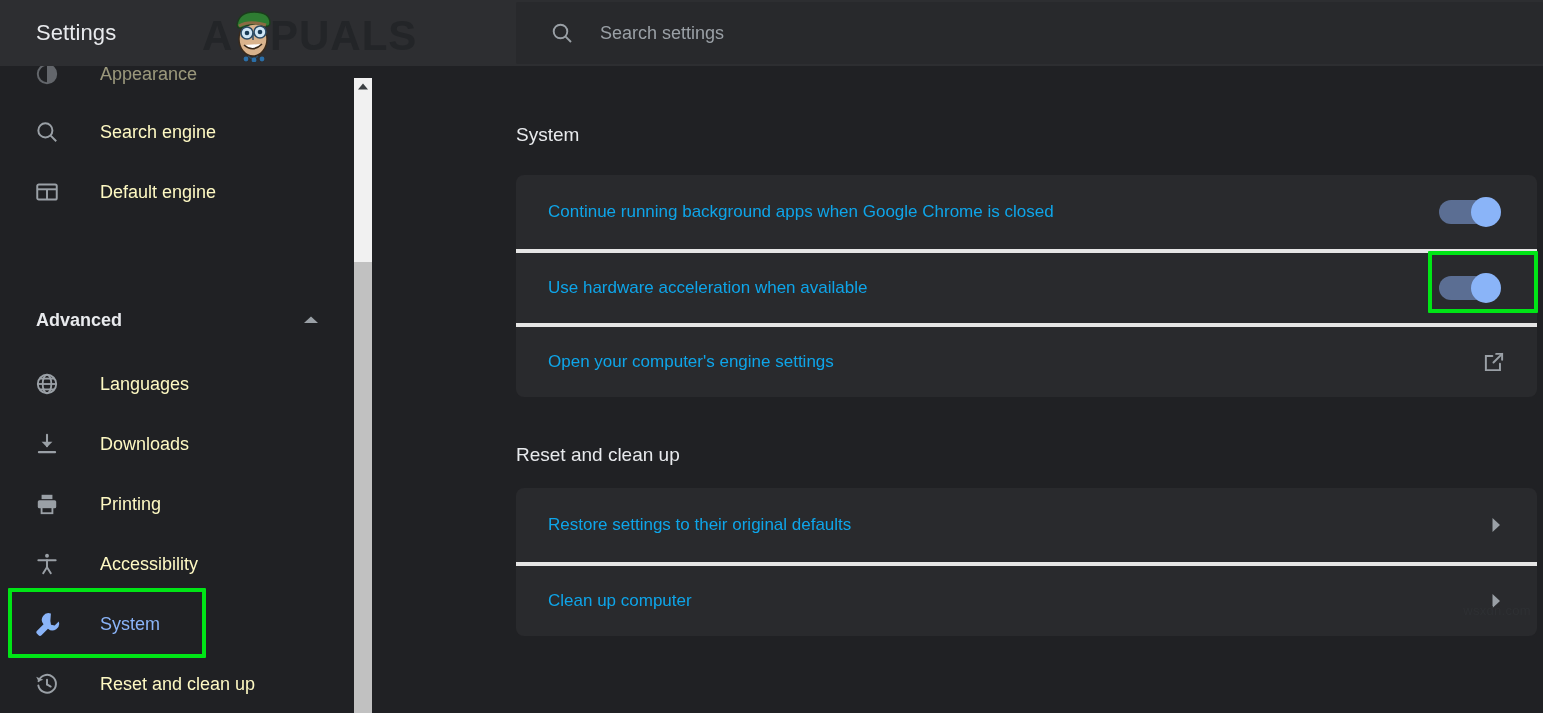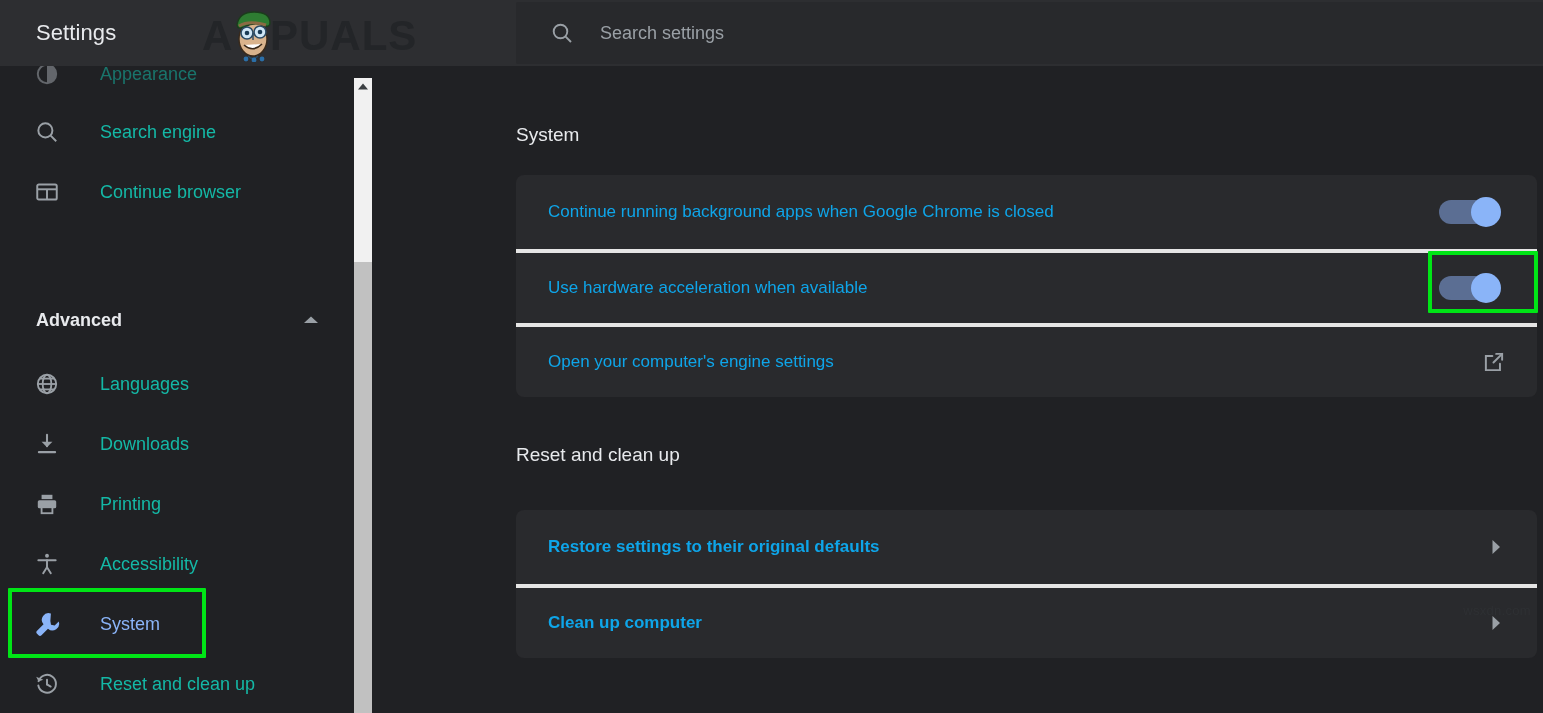--- a/index.html
+++ b/index.html
@@ -51,21 +51,21 @@
     position: absolute; left: 0; width: 352px; height: 60px;
     display: flex; align-items: center;
   }
   .nav-icon {
     position: absolute; left: 34px; width: 26px; height: 26px;
     display: flex; align-items: center; justify-content: center;
   }
   .nav-icon svg { width: 26px; height: 26px; }
   .nav-label {
     position: absolute; left: 100px;
-    font-size: 18px; color: #14b8a6; font-weight: 400;
+    font-size: 18px; color: #fef9c3; font-weight: 400;
   }
   .nav-item.selected .nav-label { color: #8ab4f8; font-weight: 500; }
   .section-head {
     position: absolute; left: 0; width: 352px; height: 44px;
     display: flex; align-items: center;
   }
   .section-head .s-label {
     position: absolute; left: 36px; font-size: 18px;
     color: #e8eaed; font-weight: 700;
   }
@@ -199,21 +199,21 @@
     </div>
 
     <div class="nav-item" style="top:96px">
       <span class="nav-icon">
         <svg viewBox="0 0 24 24" fill="none" stroke="#9aa0a6" stroke-width="1.8">
           <rect x="3" y="5" width="18" height="14" rx="1.5"></rect>
           <line x1="3" y1="9.5" x2="21" y2="9.5"></line>
             <line x1="12" y1="9.5" x2="12" y2="19"></line>
         </svg>
       </span>
-      <span class="nav-label">Continue browser</span>
+      <span class="nav-label">Default engine</span>
     </div>
 
 
     <div class="section-head" style="top:232px">
       <span class="s-label">Advanced</span>
       <span class="s-arrow">
         <svg viewBox="0 0 22 22">
             <path d="M4 14 L11 7.5 L18 14 Z" fill="#9aa0a6"></path>
           </svg>
       </span>
@@ -328,21 +328,21 @@
             <path d="M17.5 13.5 V19.5 H4.5 V6.5 H10.5"></path>
             <line x1="11.5" y1="12.5" x2="19.5" y2="4.5"></line>
             <path d="M14 4.5 H19.5 V10"></path>
           </svg>
         </span>
       </div>
     </div>
 
     <div class="sec-title" style="left:142px; top:378px">Reset and clean up</div>
 
-    <div class="card" style="left:142px; top:444px; width:1021px;font-weight:bold;">
+    <div class="card" style="left:142px; top:422px; width:1021px;">
 
       <div class="row">
         <span class="row-label">Restore settings to their original defaults</span>
         <span class="chev">
           <svg viewBox="0 0 22 22">
               <path d="M7.5 4 L15 11 L7.5 18 Z" fill="#9aa0a6"></path>
             </svg>
         </span>
       </div>
 

